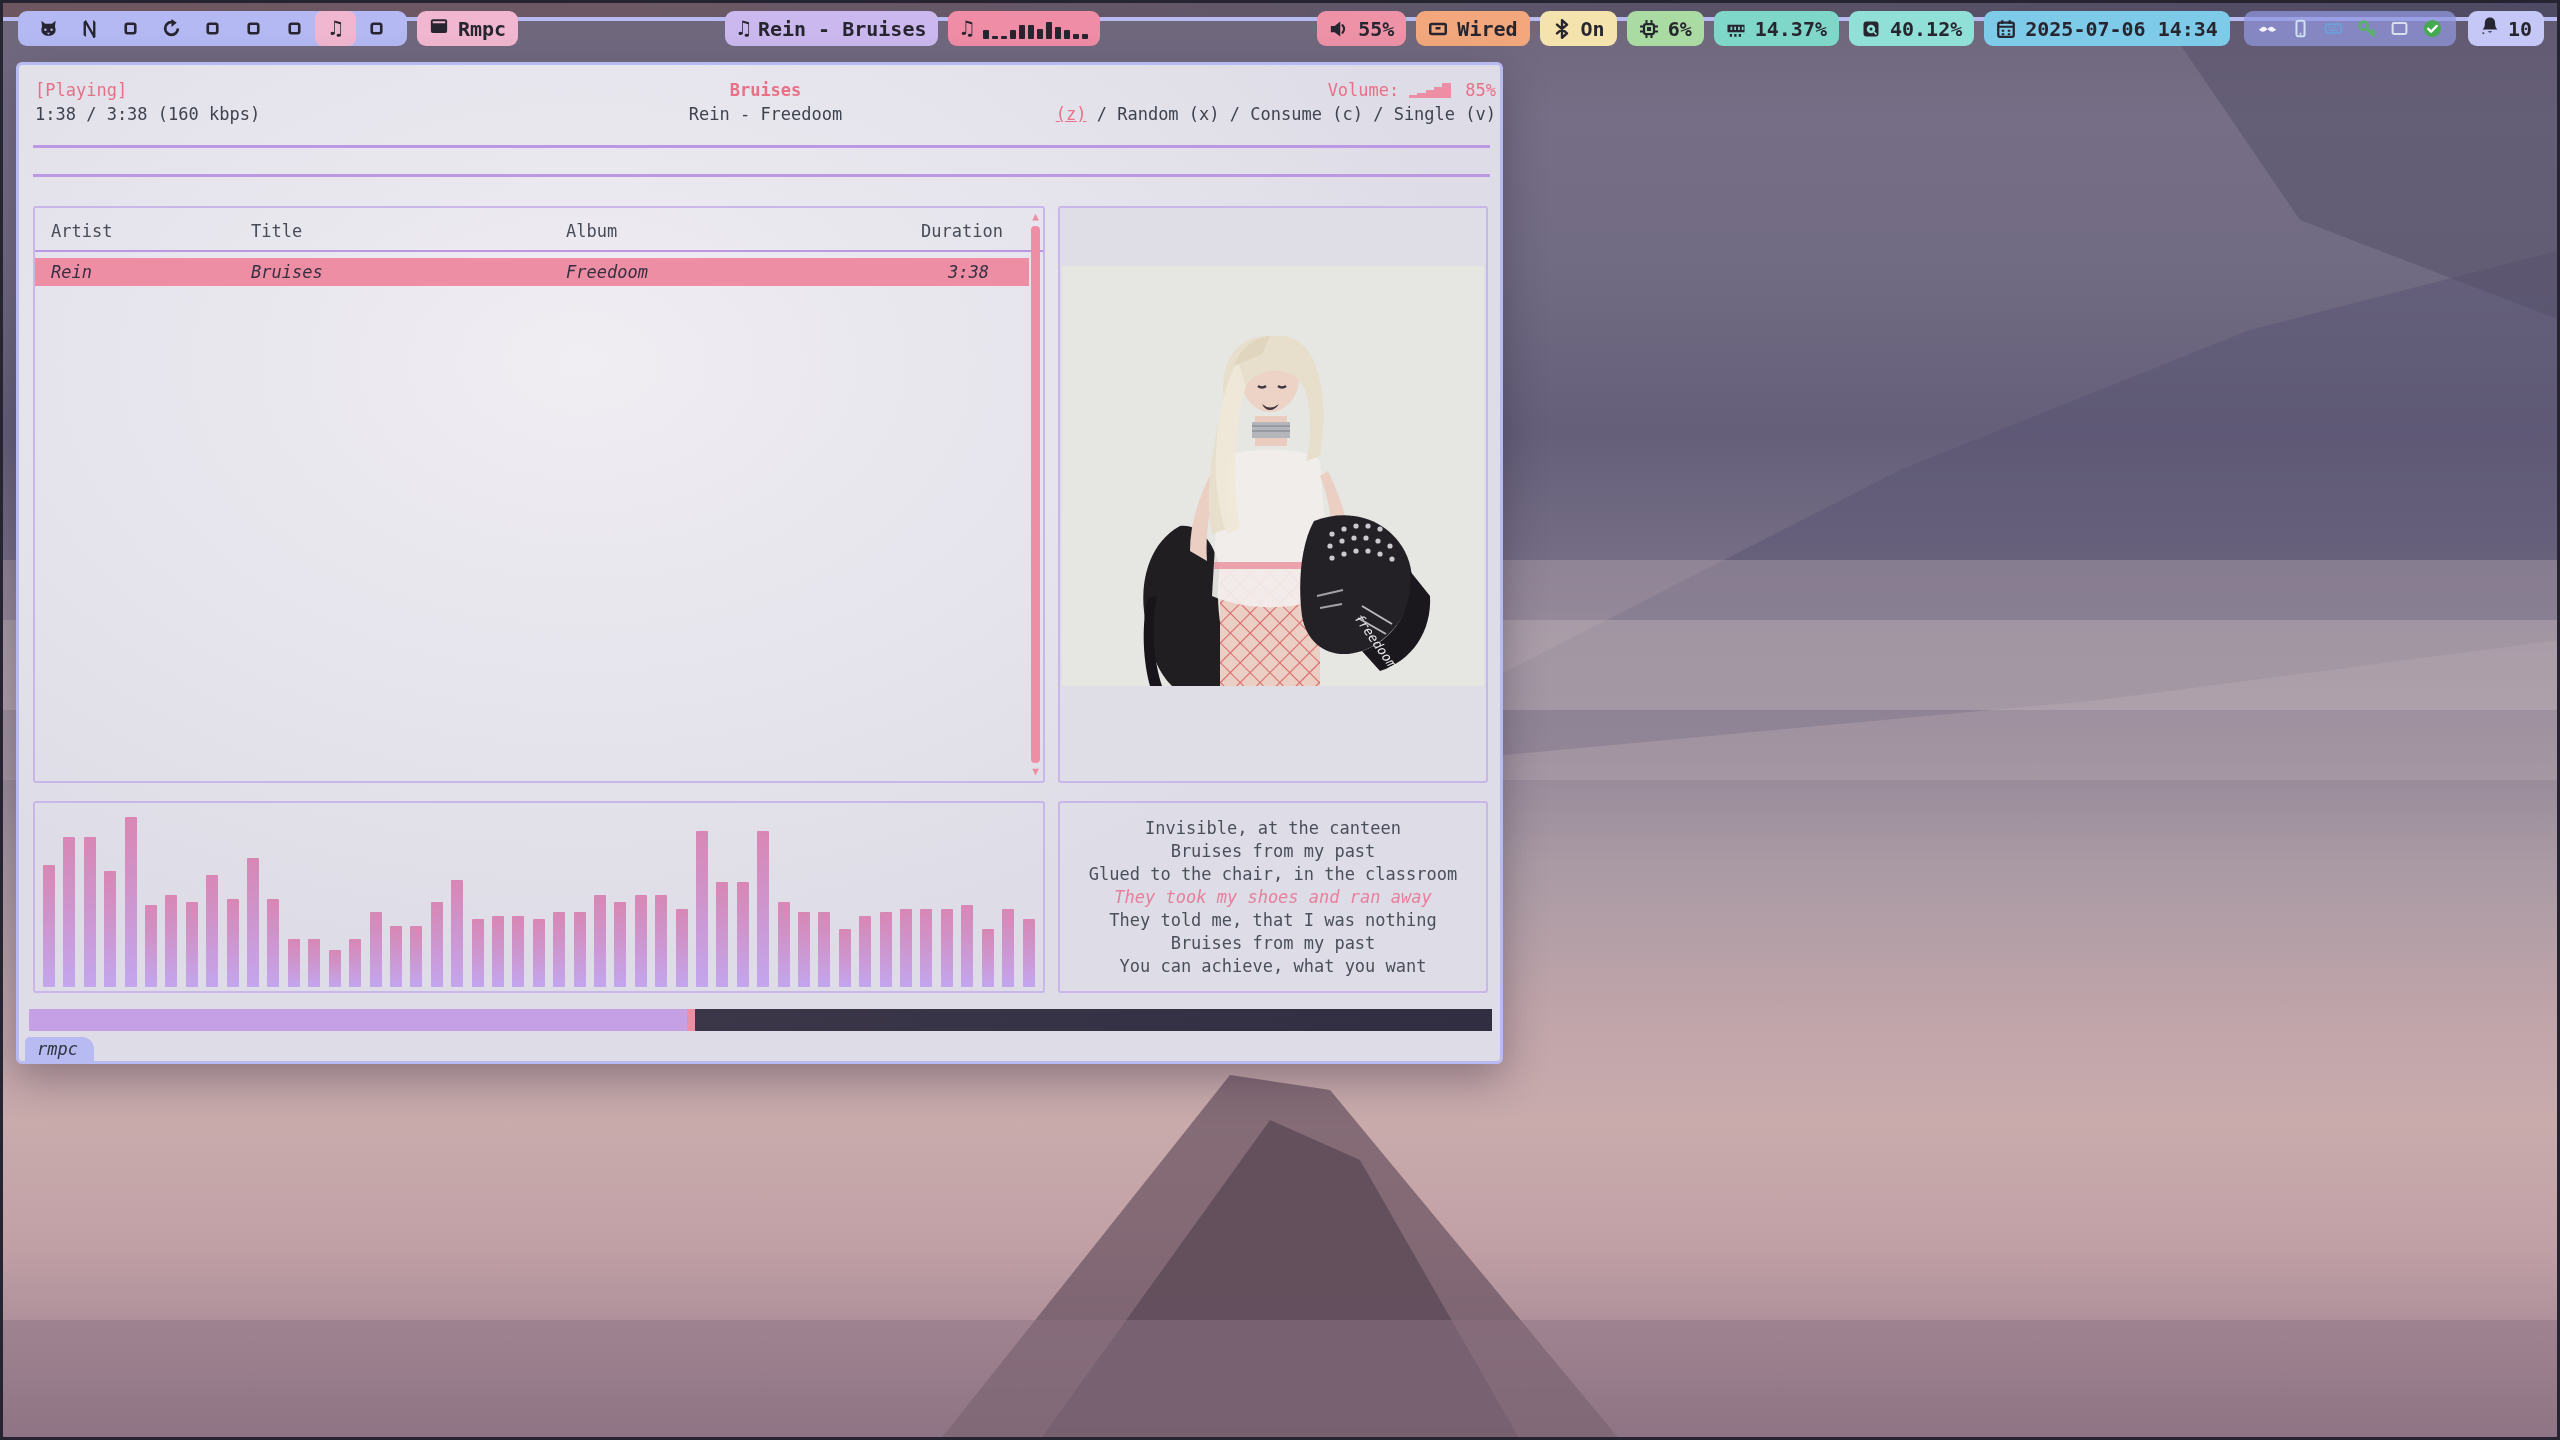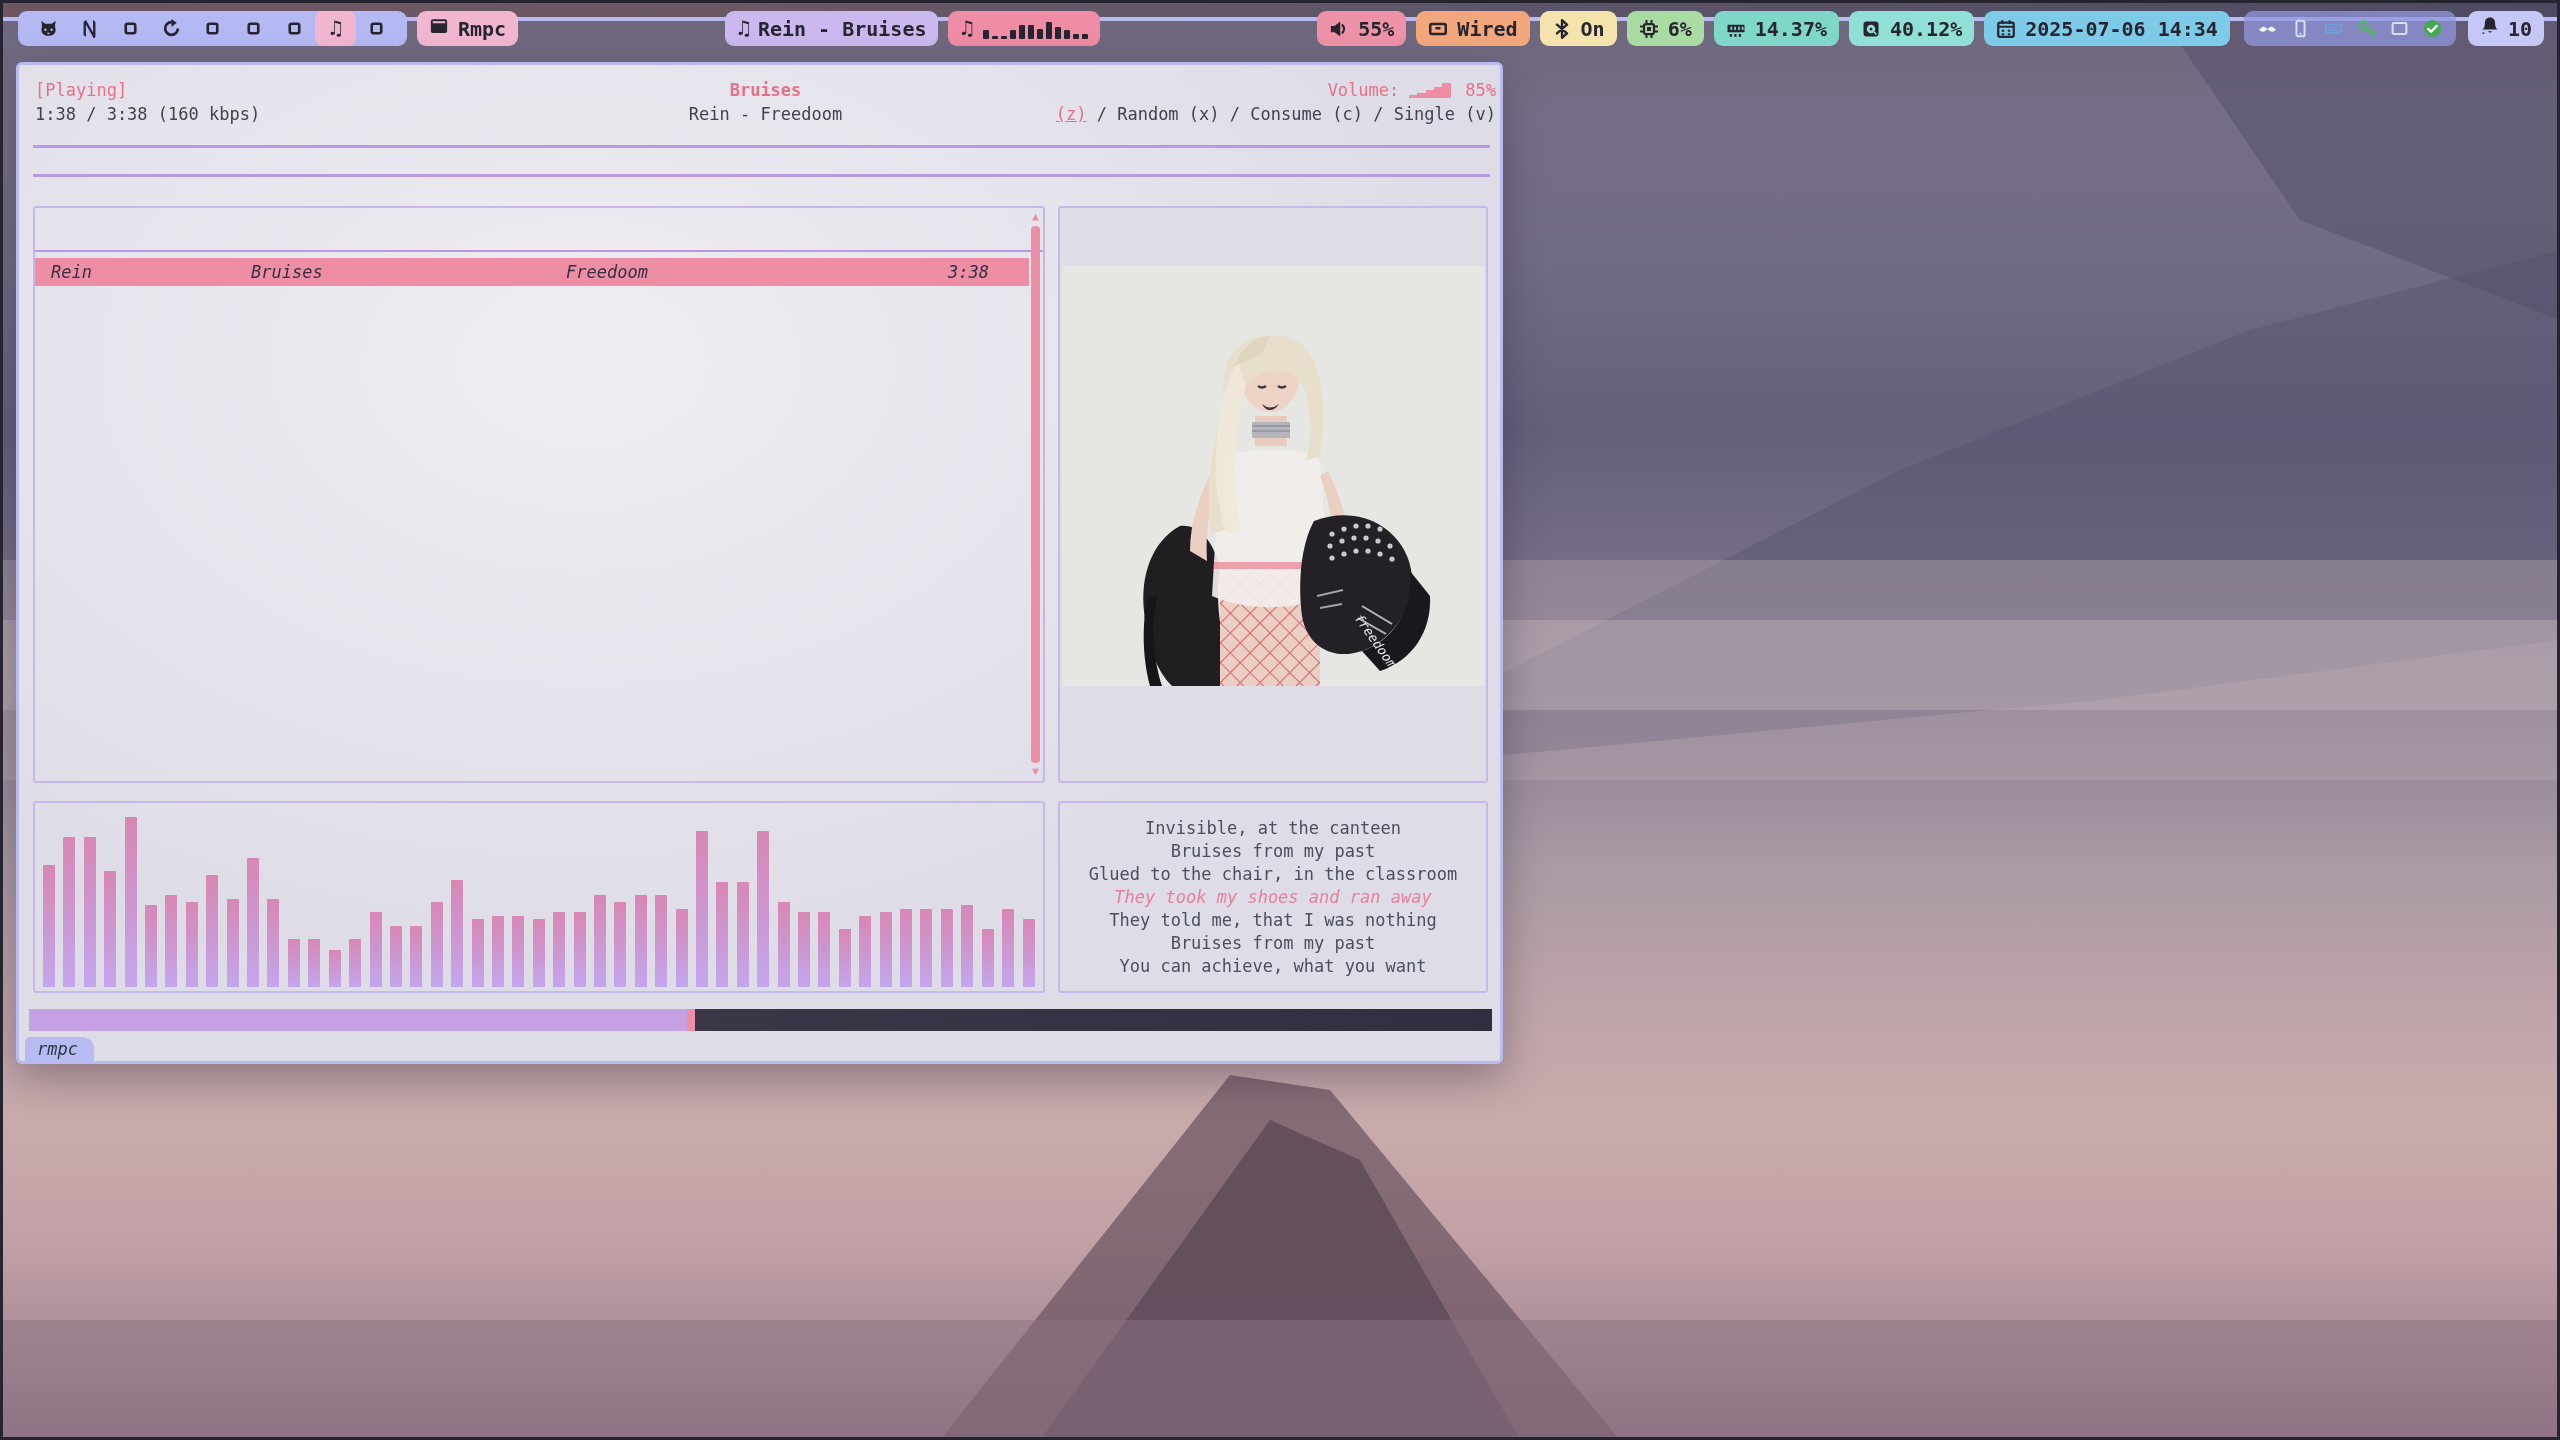--- a/index.html
+++ b/index.html
@@ -357,20 +357,26 @@
       <span>Consume (c)</span><span> </span>
       <span class="sep">/</span><span> </span>
       <span>Single (v)</span>
     </span>
   </div>
 
   <div class="tabline" style="top:80px"></div>
   <div class="tabline" style="top:109px"></div>
 
   <div class="panel queue-panel">
+    <div class="q-grid q-head" id="q-head">
+        <span class="col-artist">Artist</span>
+        <span class="col-title">Title</span>
+        <span class="col-album">Album</span>
+        <span class="col-duration">Duration</span>
+      </div>
     <div class="q-sep"></div>
     <div class="q-rows" id="q-rows">
         <div class="q-grid q-row selected">
           <span class="col-artist">Rein</span>
           <span class="col-title">Bruises</span>
           <span class="col-album">Freedoom</span>
           <span class="col-duration">3:38</span>
         </div>
       </div>
     <div class="scrollbar">

